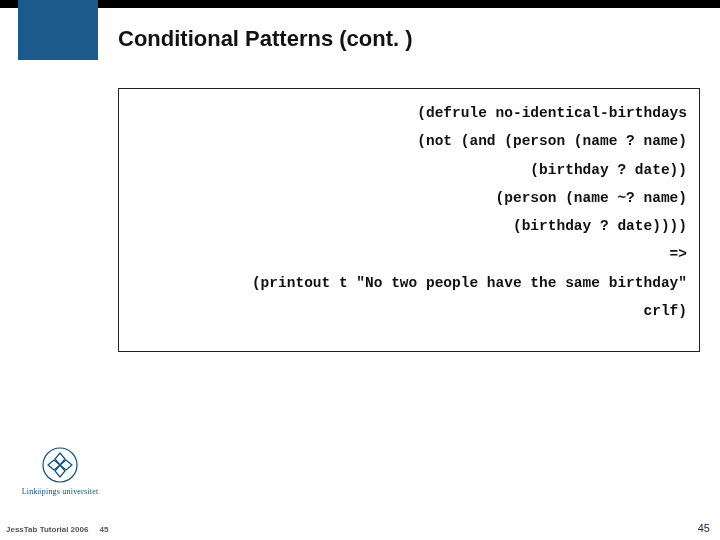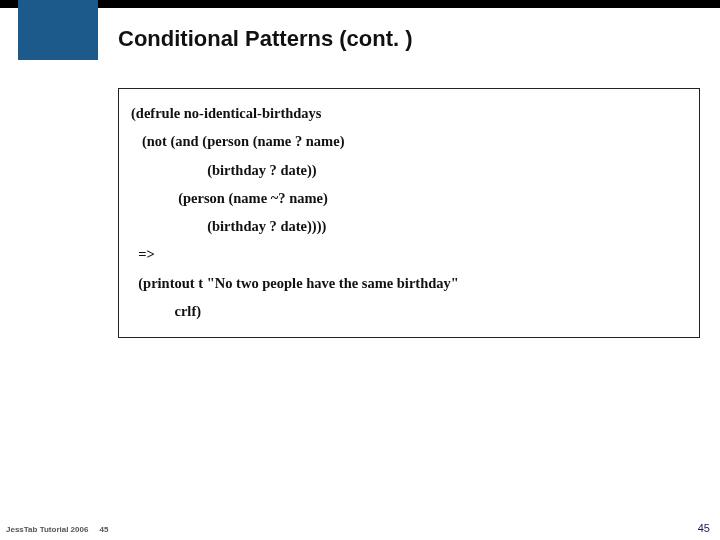--- a/index.html
+++ b/index.html
@@ -3,24 +3,25 @@
 <meta charset="utf-8">
 <style>
   * { box-sizing: border-box; margin: 0; padding: 0; }
   html, body { width: 720px; height: 540px; font-family: Arial, Helvetica, sans-serif; background: #fff; overflow: hidden; }
   .slide { position: relative; width: 720px; height: 540px; }
   .topbar { position: absolute; left: 0; top: 0; width: 720px; height: 8px; background: #000; }
   .sidebar-block { position: absolute; left: 18px; top: 0; width: 80px; height: 60px; background: #1b5a8a; }
   .title { position: absolute; left: 118px; top: 26px; font-size: 22px; font-weight: bold; color: #111; }
   .codebox {
     position: absolute; left: 118px; top: 88px; width: 582px;
-    border: 1px solid #222; padding: 10px 12px 12px 12px;
-    font-family: Liberation Serif, serif;
+    border: 1px solid #222; padding: 10px 12px 26px 12px;
+    font-family: Liberation Mono, monospace;
     font-size: 14.5px; font-weight: bold; color: #111; line-height: 1.95;
     white-space: pre;
+    text-align: right;
   }
   .logo-area { position: absolute; left: 10px; bottom: 44px; width: 100px; text-align: center; }
   .logo-svg { display: block; margin: 0 auto 2px auto; }
   .uni { font-size: 8px; color: #0e4f7c; font-family: "Times New Roman", Times, serif; letter-spacing: 0.2px; }
   .footer-left { position: absolute; left: 6px; bottom: 6px; font-size: 8px; color: #555; font-weight: bold; }
   .footer-right { position: absolute; right: 10px; bottom: 6px; font-size: 11px; color: #201a57; }
 </style>
 </head>
 <body>
 <div class="slide">
@@ -32,20 +33,32 @@
 
 <div class="codebox"><span>(defrule no-identical-birthdays</span>
 <span>   (not (and (person (name ? name)</span>
 <span>                     (birthday ? date))</span>
 <span>             (person (name ~? name)</span>
 <span>                     (birthday ? date))))</span>
 <span>  =&gt;</span>
 <span>  (printout t "No two people have the same birthday"</span>
 <span>            crlf)</span></div>
 
+<div class="logo-area">
+  <svg class="logo-svg" width="40" height="40" viewBox="0 0 40 40">
+    <circle cx="20" cy="20" r="17" fill="none" stroke="#0e4f7c" stroke-width="1.2"></circle>
+    <g stroke="#0e4f7c" stroke-width="1.2" fill="none">
+      <path d="M20 8 L25 14 L20 20 L15 14 Z"></path>
+      <path d="M20 20 L25 26 L20 32 L15 26 Z"></path>
+      <path d="M8 20 L14 15 L20 20 L14 25 Z"></path>
+      <path d="M20 20 L26 15 L32 20 L26 25 Z"></path>
+    </g>
+  </svg>
+  <div class="uni">Linköpings universitet</div>
+</div>
 
 <div class="footer-left">
   <span>JessTab Tutorial 2006</span>
   &nbsp;&nbsp;&nbsp;
   <span>45</span>
 </div>
 <div class="footer-right">45</div>
 
 </div>
 

